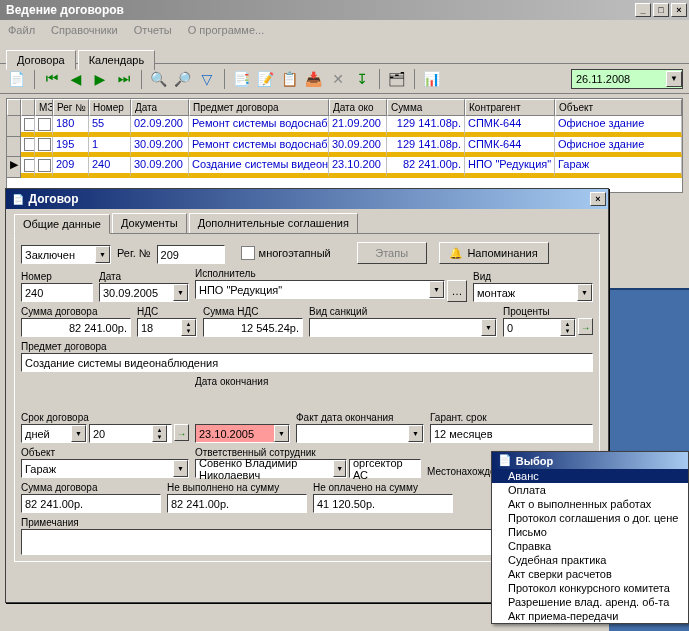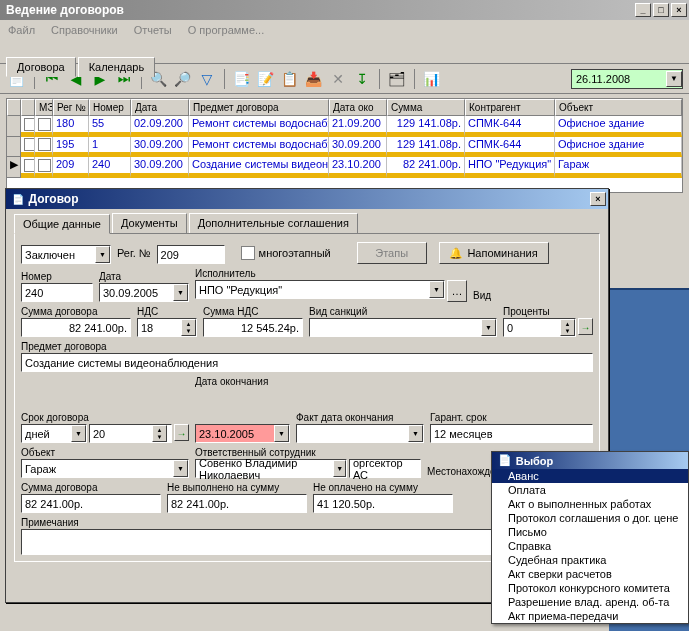--- a/index.html
+++ b/index.html
@@ -58,21 +58,21 @@
   }
   .tab {
     padding: 3px 10px;
     border: 1px solid #808080;
     border-bottom: none;
     border-top-color: #fff;
     border-left-color: #fff;
     background: #d4d0c8;
     margin-right: 2px;
     position: relative;
-    top: 14px;
+    top: 7px;
     cursor: pointer;
   }
   .tab.active { background: #d4d0c8; z-index: 2; border-bottom: 1px solid #d4d0c8; }
   .toolbar {
     height: 30px;
     display: flex;
     align-items: center;
     padding: 0 6px;
     gap: 2px;
     border-bottom: 1px solid #808080;
@@ -459,20 +459,24 @@
         <div style="display:flex;gap:2px">
           <div class="combo" style="flex:1">
               <span>НПО "Редукция"</span>
               <div class="dd">▼</div>
             </div>
           <div class="btn" style="width:20px;padding:0;justify-content:center">…</div>
         </div>
       </div>
       <div class="field" style="width:120px">
         <label>Вид</label>
+        <div class="combo">
+            <span>монтаж</span>
+            <div class="dd">▼</div>
+          </div>
       </div>
     </div>
 
     <div class="row">
       <div class="field" style="width:110px">
         <label>Сумма договора</label>
         <div class="inp ra">
             <span>82 241.00р.</span>
           </div>
       </div>

